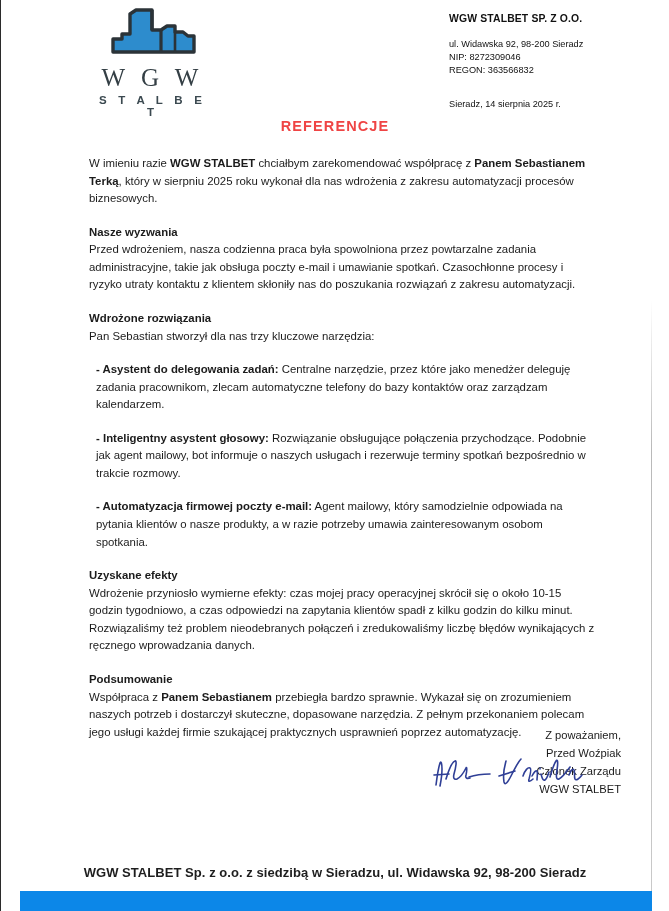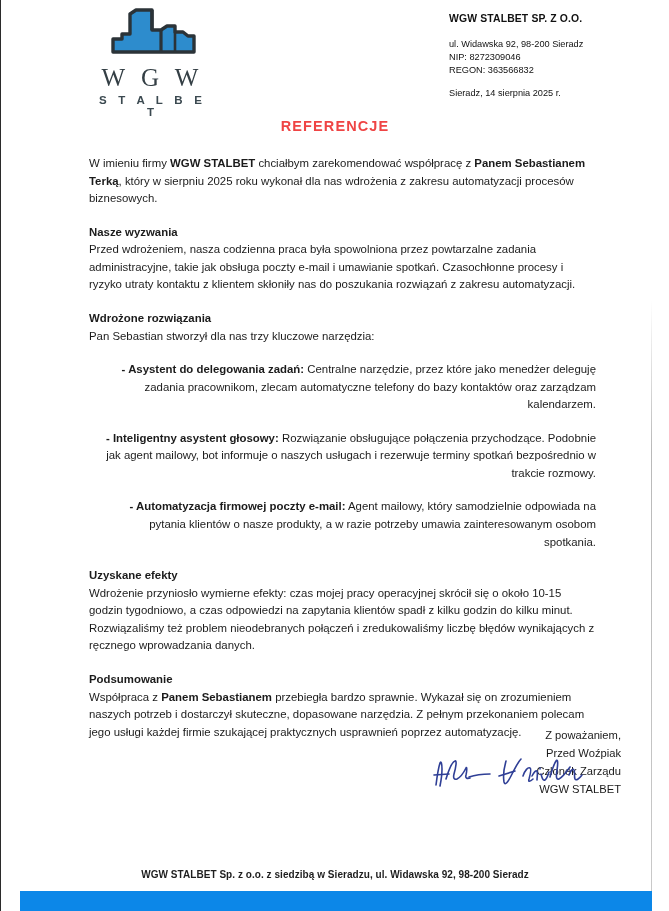--- a/index.html
+++ b/index.html
@@ -84,21 +84,21 @@
     line-height: 1.42;
     color: #111;
   }
   .company-name {
     font-weight: bold;
     font-size: 10.4px;
     letter-spacing: 0.15px;
     margin-bottom: 11px;
   }
   .company-line { white-space: nowrap; }
-  .company-date { margin-top: 10px; white-space: nowrap; }
+  .company-date { margin-top: 21px; white-space: nowrap; }
 
   
   .doc-title {
     position: absolute;
     top: 118px;
     left: 0;
     right: 0;
     text-align: center;
     font-size: 14.5px;
     font-weight: bold;
@@ -122,21 +122,20 @@
   .para { margin-bottom: 13px !important; }
   .sect-head {
     font-weight: bold;
     margin-top: 16px !important;
     margin-bottom: 0 !important;
   }
   .sect-body { margin-bottom: 0 !important; }
   .bullet {
     margin-top: 16px !important;
     padding-left: 7px;
-    text-align: right;
   }
   .bullet b { font-weight: bold; }
 
   
   .signature {
     position: absolute;
     top: 726px;
     left: 384px;
     width: 236px;
     text-align: right;
@@ -153,21 +152,21 @@
     pointer-events: none;
   }
 
   
   .footer-text {
     position: absolute;
     bottom: 31px;
     left: 0;
     right: 0;
     text-align: center;
-    font-size: 10px;
+    font-size: 13px;
     font-weight: bold;
     color: #1e1e1e;
     letter-spacing: 0.05px;
     margin-top: 24px;
   }
   .footer-bar {
     position: absolute;
     bottom: 0;
     left: 19px;
     right: 17px;
@@ -201,21 +200,21 @@
       <div class="company-line">NIP: 8272309046</div>
       <div class="company-line">REGON: 363566832</div>
       <div class="company-date">Sieradz, 14 sierpnia 2025 r.</div>
     </div>
   </div>
 
   <div class="doc-title">REFERENCJE</div>
 
   <div class="content">
 
-    <p class="para"><span>W imieniu firmy </span><b>WGW STALBET</b><span> chciałbym zarekomendować współpracę z </span><b>Panem Sebastianem Terką</b><span>, który w sierpniu 2025 roku wykonał dla nas wdrożenia z zakresu automatyzacji procesów biznesowych.</span></p>
+    <p class="para"><span>W imieniu razie </span><b>WGW STALBET</b><span> chciałbym zarekomendować współpracę z </span><b>Panem Sebastianem Terką</b><span>, który w sierpniu 2025 roku wykonał dla nas wdrożenia z zakresu automatyzacji procesów biznesowych.</span></p>
 
     <p class="sect-head">Nasze wyzwania</p>
     <p class="sect-body">Przed wdrożeniem, nasza codzienna praca była spowolniona przez powtarzalne zadania administracyjne, takie jak obsługa poczty e-mail i umawianie spotkań. Czasochłonne procesy i ryzyko utraty kontaktu z klientem skłoniły nas do poszukania rozwiązań z zakresu automatyzacji.</p>
 
     <p class="sect-head">Wdrożone rozwiązania</p>
     <p class="sect-body">Pan Sebastian stworzył dla nas trzy kluczowe narzędzia:</p>
 
     <p class="bullet"><b> - </b><b>Asystent do delegowania zadań:</b><span> Centralne narzędzie, przez które jako menedżer deleguję zadania pracownikom, zlecam automatyczne telefony do bazy kontaktów oraz zarządzam kalendarzem.</span></p>
 
     <p class="bullet"><b> - </b><b>Inteligentny asystent głosowy:</b><span> Rozwiązanie obsługujące połączenia przychodzące. Podobnie jak agent mailowy, bot informuje o naszych usługach i rezerwuje terminy spotkań bezpośrednio w trakcie rozmowy.</span></p>

